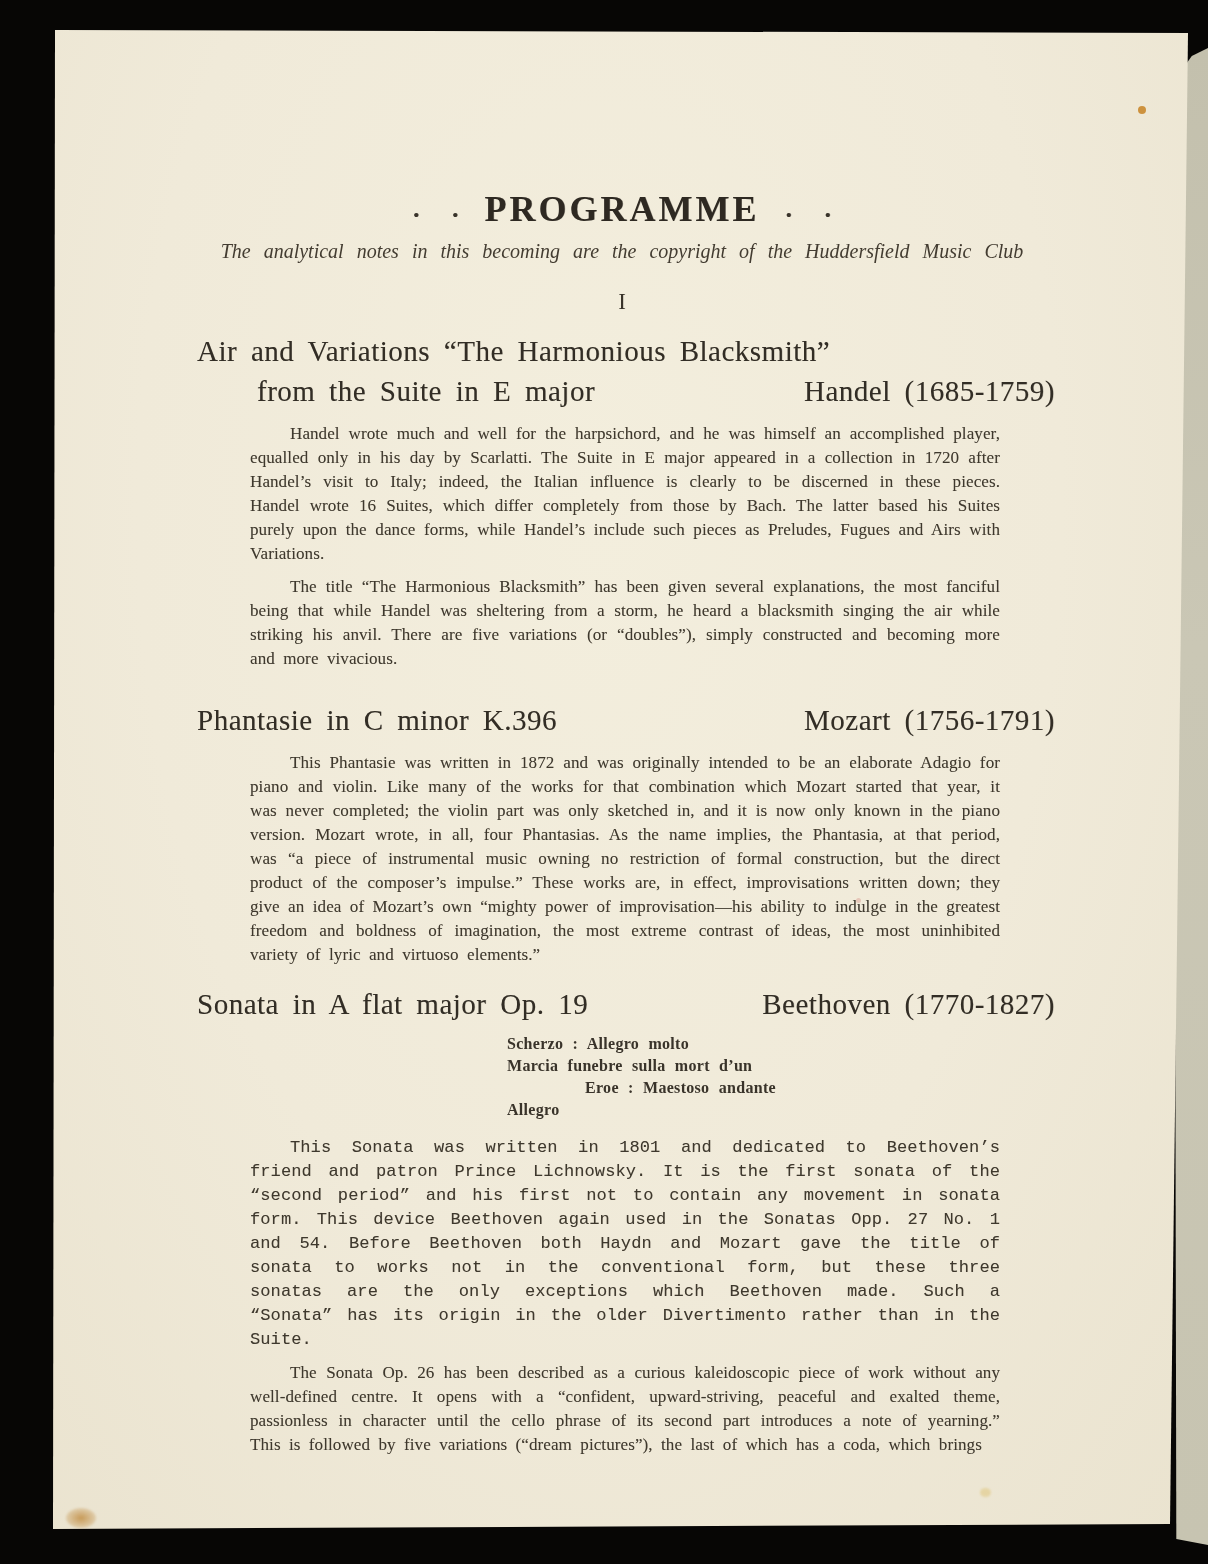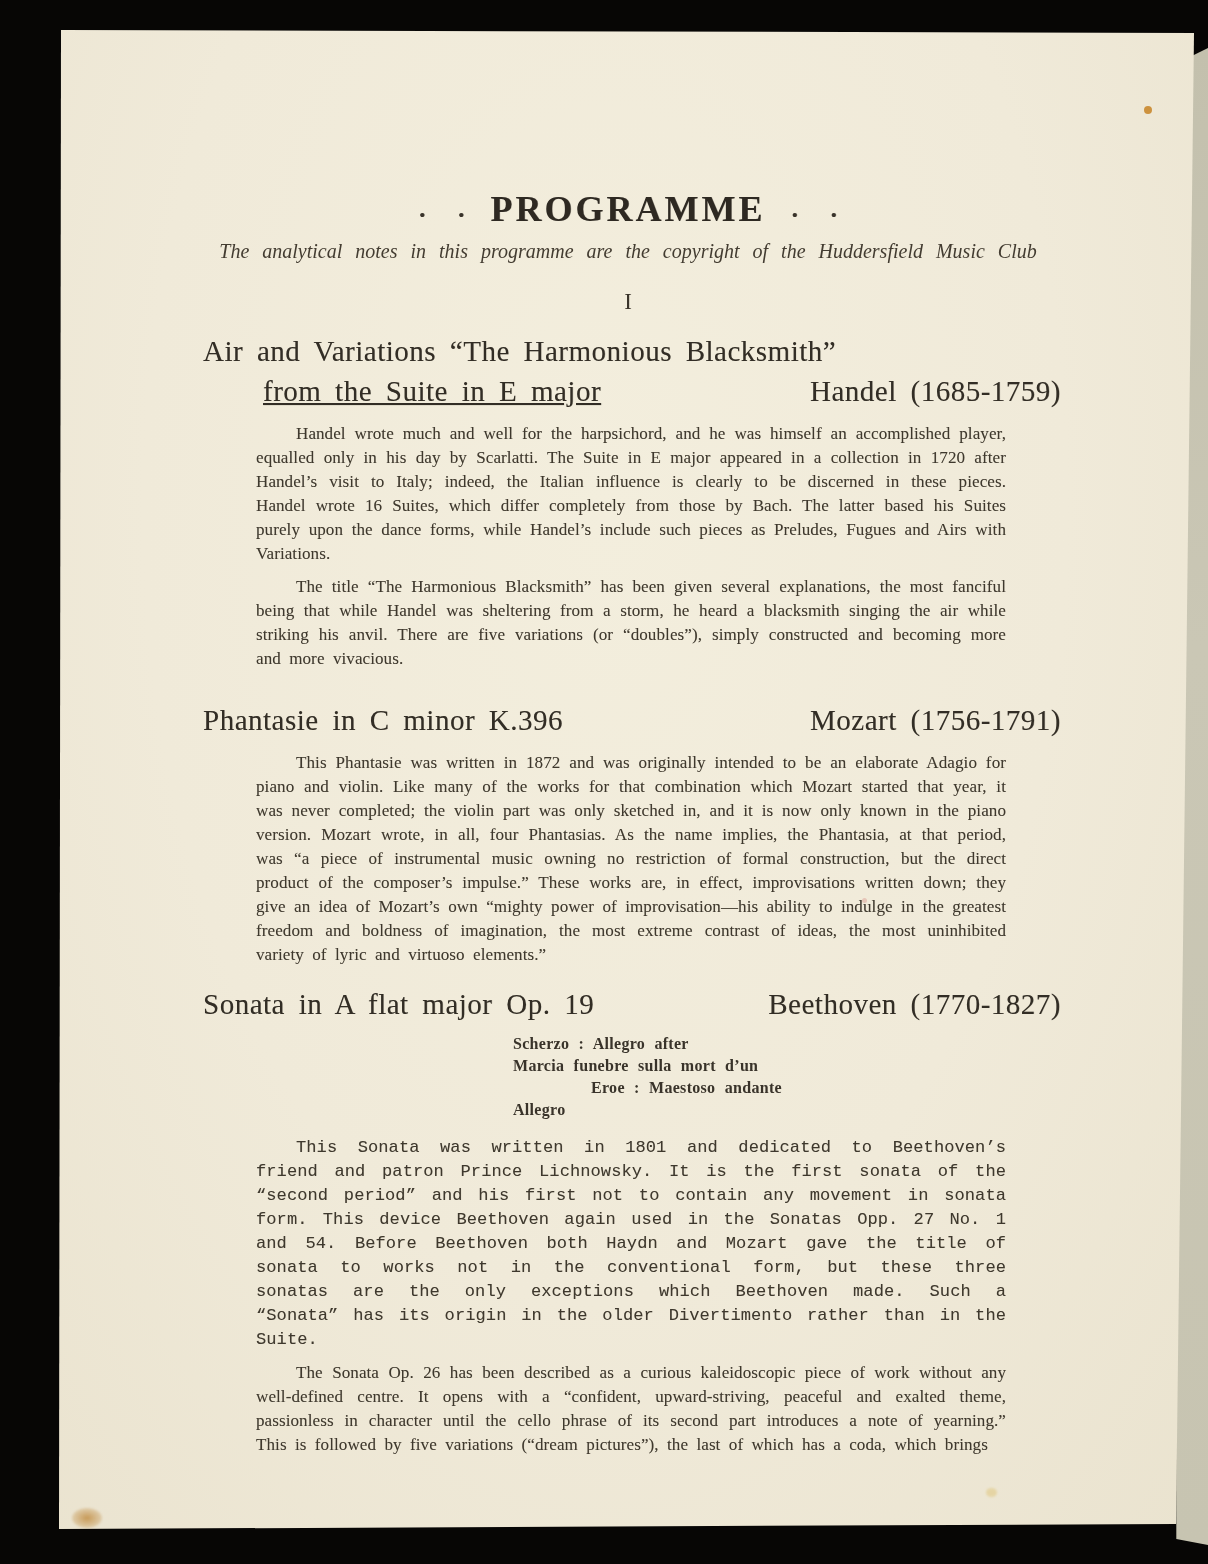--- a/index.html
+++ b/index.html
@@ -12,21 +12,21 @@
   }
   .photo{position:absolute;inset:0;}
   
   .underleaf{
     position:absolute;left:1172px;top:48px;width:36px;height:1497px;
     background:linear-gradient(180deg,#c3c0ad 0%,#cac7b5 40%,#c7c4b1 100%);
     clip-path:polygon(4% 34px,55% 8px,100% 0,100% 100%,12% 99.6%);
   }
   
   .page{
-    position:absolute;left:58px;top:28px;width:1140px;height:1502px;
+    position:absolute;left:52px;top:28px;width:1140px;height:1502px;
     background:radial-gradient(ellipse at 48% 32%,#f3eedd 0%,#f0ead9 55%,#eae3cf 100%);
     clip-path:polygon(3px 2px,1136px 5px,1118px 1496px,1px 1501px);
     color:#3a342b;
   }
   .masthead{
     margin-top:160px;text-align:center;color:#2e2922;
     font-weight:bold;font-size:36px;letter-spacing:3px;
     text-shadow:0.4px 0.4px 0 rgba(46,41,34,.35);
   }
   .masthead .dots{
@@ -41,21 +41,21 @@
     margin-top:26px;text-align:center;font-size:23px;color:#39332a;
   }
   section{display:block;}
   .h-row{
     display:flex;justify-content:space-between;align-items:baseline;
     margin:0 137px 0 145px;
     font-size:29px;color:#322d25;letter-spacing:0.5px;word-spacing:6px;
     text-shadow:0.3px 0.3px 0 rgba(50,45,37,.3);
     line-height:40px;
   }
-  .h-row2 .work-subtitle{margin-left:60px;text-decoration:underline;}
+  .h-row2 .work-subtitle{margin-left:60px;}
   .work1{margin-top:16px;}
   p{
     margin:0 192px 9px 198px;
     font-size:17px;line-height:24px;
     text-align:justify;text-indent:40px;
     word-spacing:4px;letter-spacing:0.1px;
     color:#3e382d;
     text-shadow:0.25px 0.25px 0 rgba(62,56,45,.25);
   }
   .first-para{margin-top:11px;}
@@ -85,21 +85,21 @@
 <div class="photo">
 
   <div class="underleaf"></div>
 
   <div class="page">
 
     <div class="masthead">
       <span class="dots">. .</span><span class="masthead-title">PROGRAMME</span><span class="dots">. .</span>
     </div>
 
-    <div class="copyright">The analytical notes in this programme are the copyright of the Huddersfield Music Club</div>
+    <div class="copyright">The analytical notes in this becoming are the copyright of the Huddersfield Music Club</div>
 
     <div class="numeral">I</div>
 
     <section class="work1">
       <div class="h-row">
         <span class="work-title">Air and Variations “The Harmonious Blacksmith”</span>
       </div>
       <div class="h-row h-row2">
         <span class="work-subtitle">from the Suite in E major</span>
         <span class="composer">Handel (1685-1759)</span>
@@ -115,21 +115,21 @@
       </div>
       <p class="first-para">This Phantasie was written in 1872 and was originally intended to be an elaborate Adagio for piano and violin.  Like many of the works for that combination which Mozart started that year, it was never completed;  the violin part was only sketched in, and it is now only known in the piano version.  Mozart wrote, in all, four Phantasias.  As the name implies, the Phantasia, at that period, was “a piece of instrumental music owning no restriction of formal construction, but the direct product of the composer’s impulse.”  These works are, in effect, improvisations written down;  they give an idea of Mozart’s own “mighty power of improvisation—his ability to indulge in the greatest freedom and boldness of imagination, the most extreme contrast of ideas, the most uninhibited variety of lyric and virtuoso elements.”</p>
     </section>
 
     <section class="work3">
       <div class="h-row">
         <span class="work-title">Sonata in A flat major Op. 19</span>
         <span class="composer">Beethoven (1770-1827)</span>
       </div>
       <div class="movements">
-        <div>Scherzo :   Allegro after</div>
+        <div>Scherzo :   Allegro molto</div>
         <div>Marcia funebre sulla mort d’un</div>
         <div class="indent">Eroe :   Maestoso andante</div>
         <div>Allegro</div>
       </div>
       <p>This Sonata was written in 1801 and dedicated to Beethoven’s friend and patron Prince Lichnowsky.  It is the first sonata of the “second period” and his first not to contain any movement in sonata form.  This device Beethoven again used in the Sonatas Opp. 27 No. 1 and 54.  Before Beethoven both Haydn and Mozart gave the title of sonata to works not in the conventional form, but these three sonatas are the only exceptions which Beethoven made.  Such a “Sonata” has its origin in the older Divertimento rather than in the Suite.</p>
       <p>The Sonata Op. 26 has been described as a curious kaleidoscopic piece of work without any well-defined centre.  It opens with a “confident, upward-striving, peaceful and exalted theme, passionless in character until the cello phrase of its second part introduces a note of yearning.”  This is followed by five variations (“dream pictures”), the last of which has a coda, which brings</p>
     </section>
 
     <span class="speck speck-orange"></span>
     <span class="speck speck-pink"></span>

